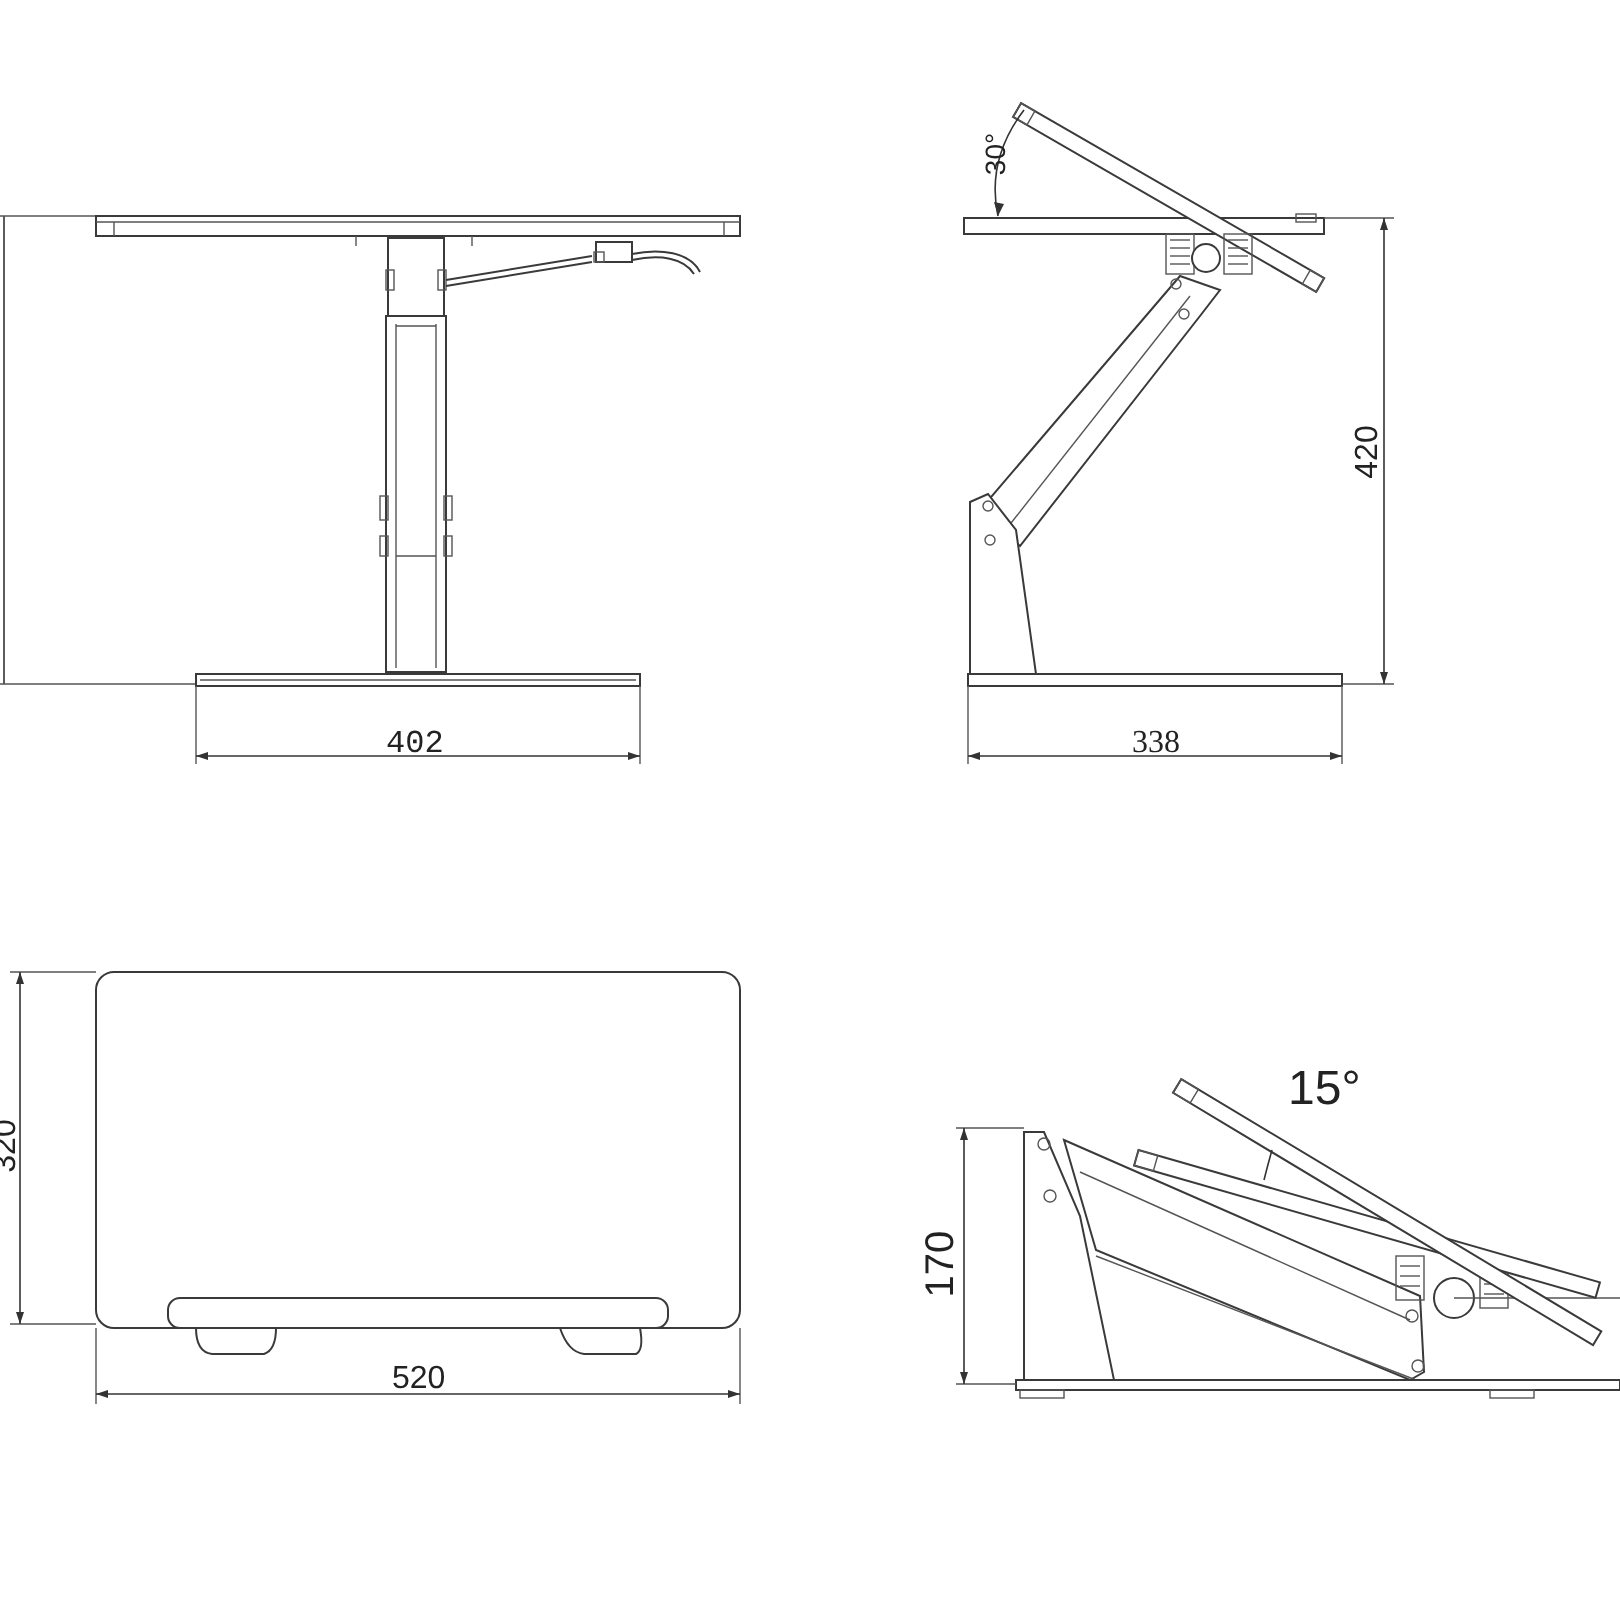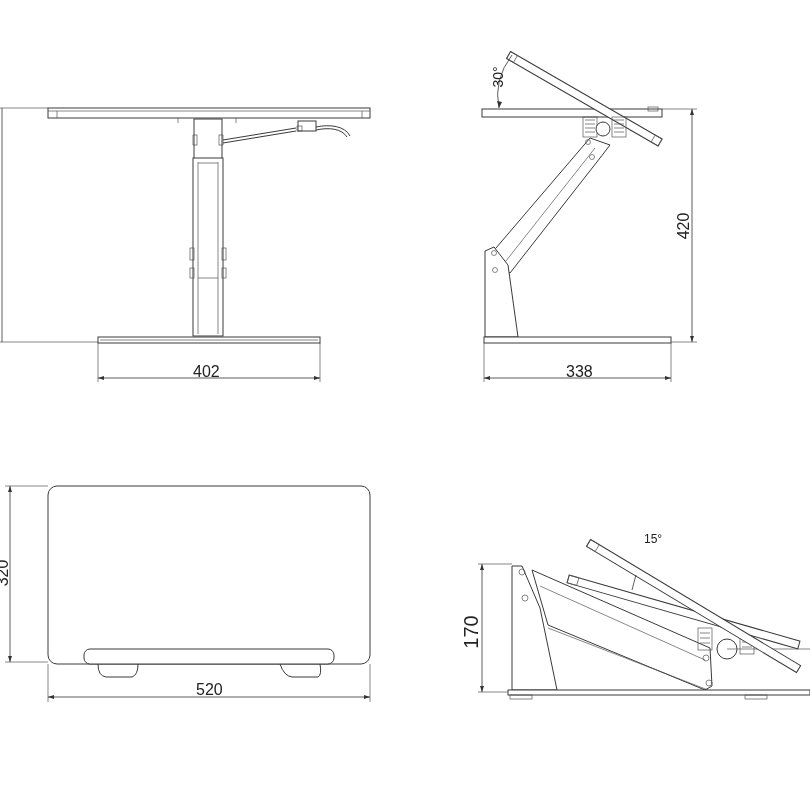--- a/index.html
+++ b/index.html
@@ -170,23 +170,23 @@
     <rect class="thin" x="745" y="695" width="22" height="4"></rect>
 
     <line class="thin" x1="478" y1="564" x2="512" y2="564"></line>
     <line class="thin" x1="478" y1="692" x2="508" y2="692"></line>
     <line class="dim" x1="482" y1="564" x2="482" y2="692"></line>
     <polygon points="482,564 480,570 484,570" fill="#333"></polygon>
     <polygon points="482,692 480,686 484,686" fill="#333"></polygon>
   </g>
 </svg>
 
-<div class="lbl" style="left:193px; top:364px;">402</div>
+<div class="lbl" style="left:193px; top:364px;font-family:Liberation Mono, monospace;">402</div>
 
-<div class="lbl" style="left:566px; top:364px;">338</div>
+<div class="lbl" style="left:566px; top:364px;font-family:Liberation Serif, serif;">338</div>
 <div class="lbl rot" style="left:671px; top:218px;">420</div>
 <div class="lbl rot" style="left:487px; top:70px; font-size:14px;">30°</div>
 
 <div class="lbl" style="left:196px; top:682px;">520</div>
 <div class="lbl rot" style="left:-10px; top:565px;">320</div>
 
-<div class="lbl" style="left:644px; top:533px; font-size:12px;">15°</div>
+<div class="lbl" style="left:644px; top:533px; font-size:24px;">15°</div>
 <div class="lbl rot" style="left:454px; top:622px; font-size:20px;">170</div>
 
 </body></html>

